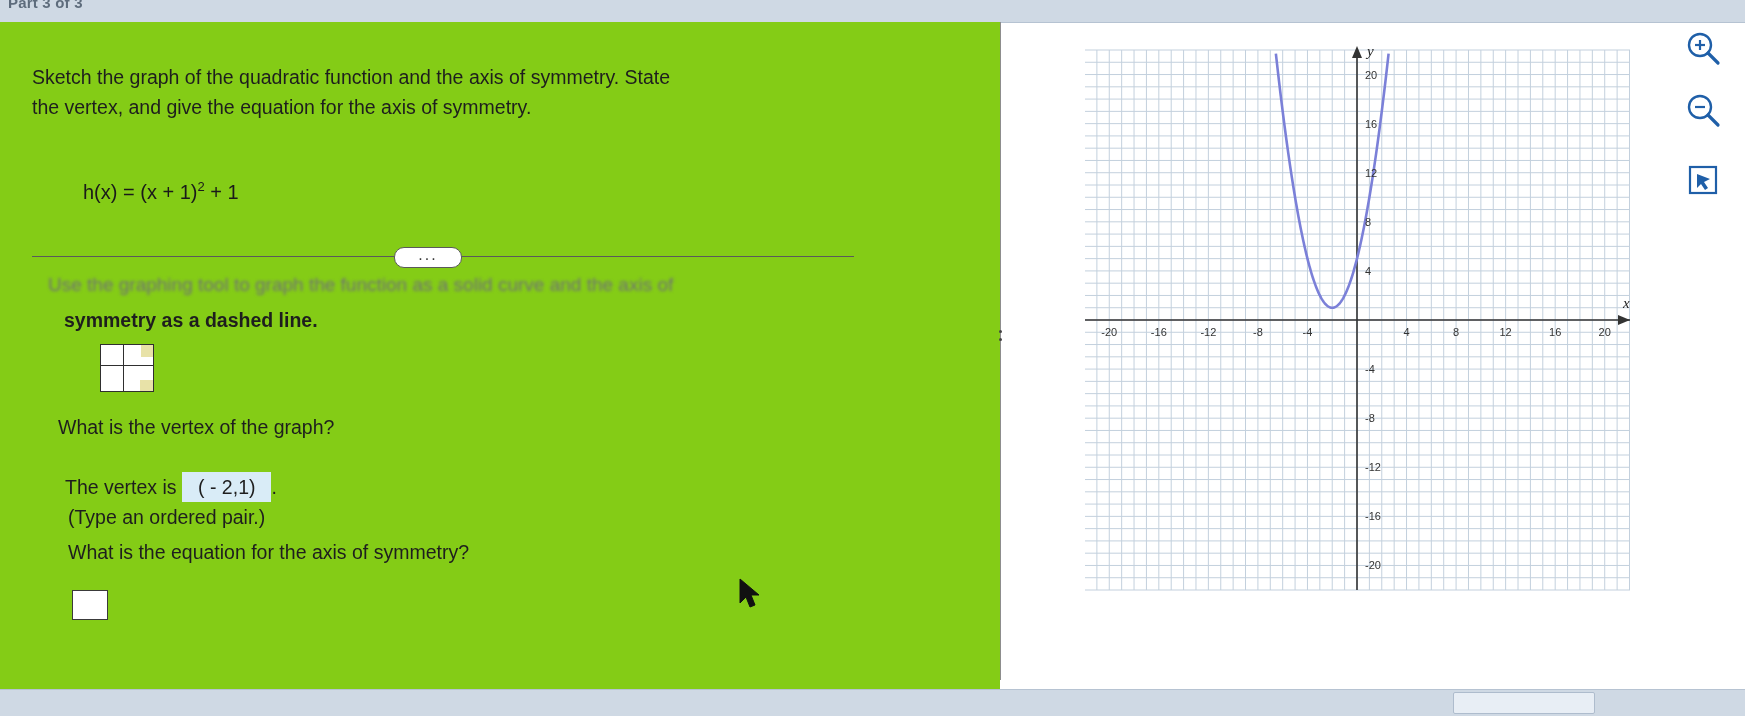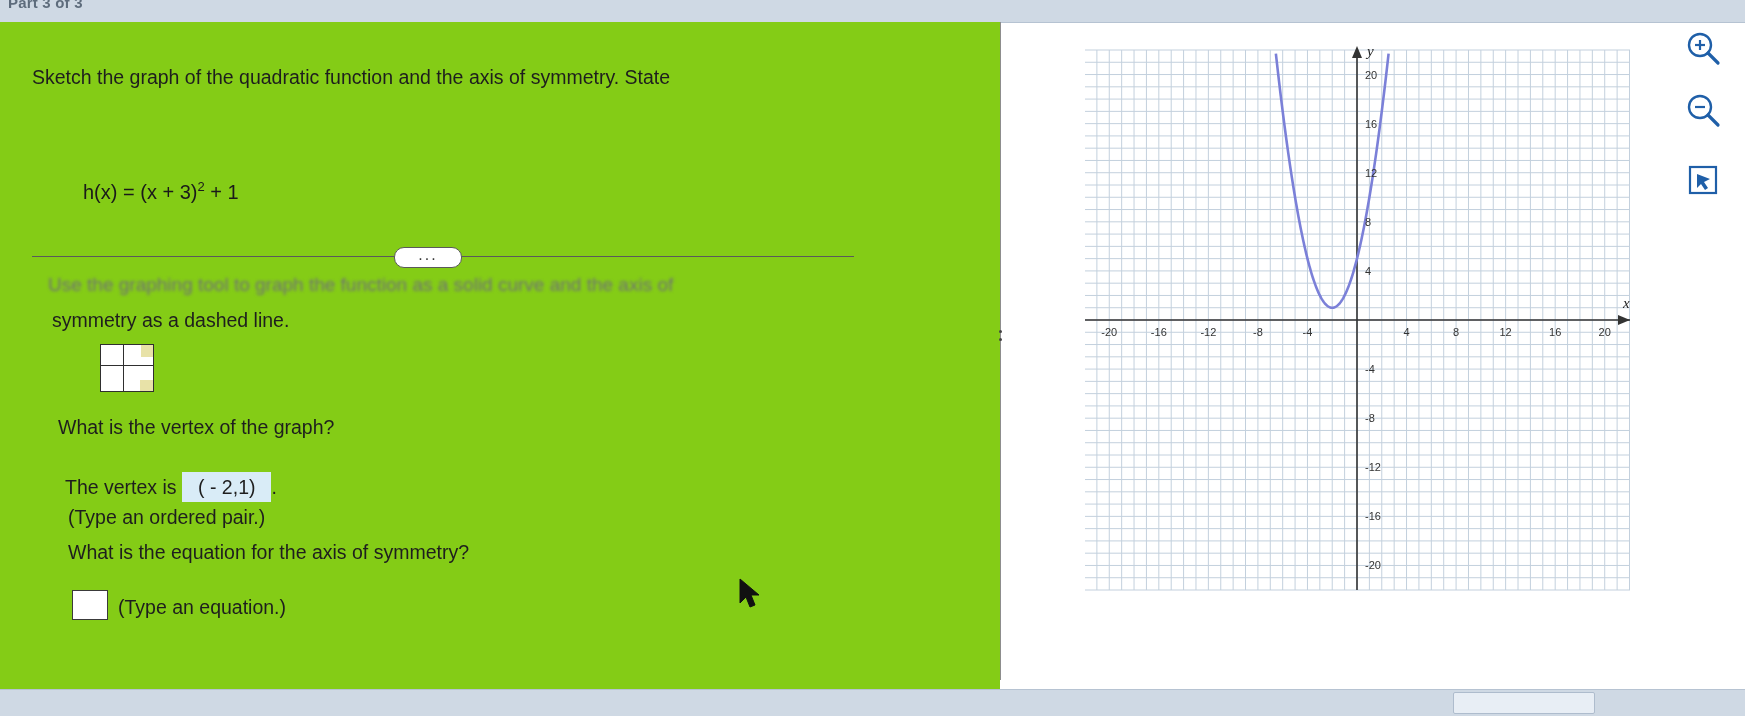--- a/index.html
+++ b/index.html
@@ -126,23 +126,24 @@
     position: absolute;
     left: 48px;
     top: 252px;
     width: 760px;
     font-size: 19px;
     color: #6f7275;
     filter: blur(1.4px);
     white-space: nowrap;
   }
   .prompt2 {
-    left: 52px;
+    left: 64px;
     top: 283px;
     width: 600px;
+    font-weight: bold;
   }
 
   .graph-tool-btn {
     position: absolute;
     left: 100px;
     top: 322px;
     width: 52px;
     height: 46px;
     background: #fff;
     border: 1px solid #2f2f2f;
@@ -260,24 +261,25 @@
 <div class="screen">
 
   <div class="topbar">
     <div class="topbar-label">Part 3 of 3</div>
   </div>
 
   <div class="left-panel">
 
     <div class="q-text prompt1">
       <span>Sketch the graph of the quadratic function and the axis of symmetry. State</span><br>
+      <span>the vertex, and give the equation for the axis of symmetry.</span>
     </div>
 
     <div class="formula">
-      <span>h(x) = (x + 3)</span><sup>2</sup>
+      <span>h(x) = (x + 1)</span><sup>2</sup>
       <span>+ 1</span>
     </div>
 
     <div class="divider-wrap">
       <div class="divider-line"></div>
       <div class="divider-pill">...</div>
     </div>
 
     <div class="blurred-line">Use the graphing tool to graph the function as a solid curve and the axis of</div>
 
@@ -296,21 +298,20 @@
       <span>The vertex is</span>
       <span class="boxed">( - 2,1)</span><span>.</span>
     </div>
 
     <div class="q-text q-axis">What is the equation for the axis of symmetry?</div>
 
     <div class="q-text typenote1">(Type an ordered pair.)</div>
 
     <div class="answer-box"></div>
 
-    <div class="q-text typenote2">(Type an equation.)</div>
   </div>
 
   <div class="vsep"></div>
   <div class="drag-dots">
     <i></i>
       <i></i>
   </div>
 
   <div class="graph-wrap">
     <svg class="graph-svg" width="565" height="600" viewBox="0 0 565 600">

